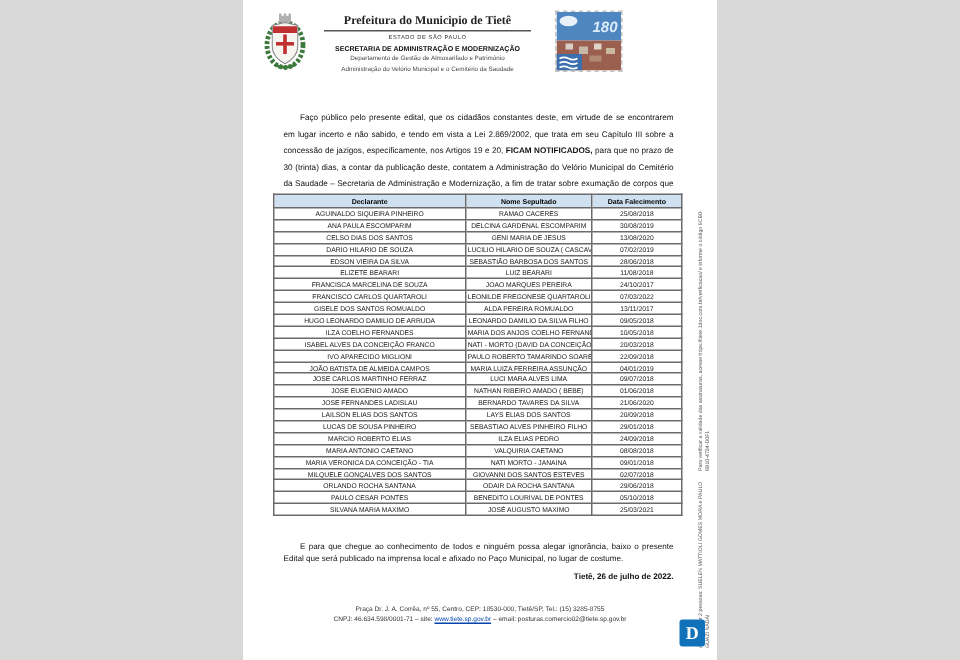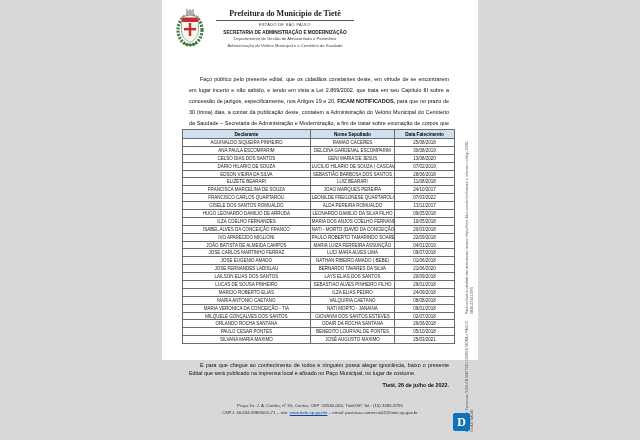--- a/index.html
+++ b/index.html
@@ -1,18 +1,18 @@
 <!DOCTYPE html>
 <html><head>
 <meta charset="utf-8">
 <style>
   * { box-sizing: border-box; margin: 0; padding: 0; }
   html,body { width:640px; height:440px; overflow:hidden; }
   body { background:#d8d8d8; font-family:"Liberation Sans", sans-serif; position:relative; }
-  .page { position:absolute; left:162px; top:0; width:316px; height:360px; background:#ffffff; }
+  .page { position:absolute; left:162px; top:0; width:316px; height:440px; background:#ffffff; }
 
   
   .header { position:absolute; top:0; left:0; width:100%; height:54px; }
   .arms { position:absolute; left:13px; top:7px; width:30px; height:41px; }
   .hcenter { position:absolute; left:40px; top:9px; width:166px; text-align:center; }
   .h-title { font-family:"Liberation Serif", serif; font-size:8px; font-weight:bold; color:#222; }
   .h-rule { height:1px; background:#555; margin:2px 14px 2px; }
   .h-state { font-size:3.8px; color:#333; letter-spacing:.4px; }
   .h-secr { font-size:4.7px; font-weight:bold; color:#111; margin-top:2.5px; }
   .h-dept { font-size:4.2px; color:#444; margin-top:1.5px; }
@@ -73,20 +73,38 @@
       </svg>
     </span>
     <div class="hcenter">
       <div class="h-title">Prefeitura do Municipio de Tietê</div>
       <div class="h-rule"></div>
       <div class="h-state">ESTADO DE SÃO PAULO</div>
       <div class="h-secr">SECRETARIA DE ADMINISTRAÇÃO E MODERNIZAÇÃO</div>
       <div class="h-dept">Departamento de Gestão de Almoxarifado e Patrimônio</div>
       <div class="h-dept">Administração do Velório Municipal e o Cemitério da Saudade</div>
     </div>
+    <span class="stamp">
+      <svg width="43" height="39" viewBox="0 0 43 39">
+        <rect x="0" y="0" width="43" height="19" fill="#4e86c0"></rect>
+        <ellipse cx="8" cy="6" rx="6" ry="3.5" fill="#e9f1f8"></ellipse>
+        <text x="24" y="13" font-family="Liberation Sans, sans-serif" font-size="10" font-weight="bold" font-style="italic" fill="#dcebf8">180</text>
+        <rect x="0" y="19" width="43" height="20" fill="#9a5f4e"></rect>
+        <rect x="6" y="21" width="5" height="4" fill="#d9cfc5"></rect>
+        <rect x="15" y="23" width="6" height="5" fill="#c8b8a8"></rect>
+        <rect x="25" y="21" width="5" height="4" fill="#e0d6c8"></rect>
+        <rect x="33" y="24" width="6" height="4" fill="#caba9f"></rect>
+        <rect x="10" y="28" width="7" height="4" fill="#7a4537"></rect>
+        <rect x="22" y="29" width="8" height="4" fill="#b08a72"></rect>
+        <rect x="0" y="28" width="17" height="11" fill="#3c6fae"></rect>
+        <path d="M2,31 Q5,29.5 8,31 T14,31" fill="none" stroke="#fff" stroke-width="1.1"></path>
+        <path d="M2,34 Q5,32.5 8,34 T14,34" fill="none" stroke="#fff" stroke-width="1.1"></path>
+        <path d="M2,37 Q5,35.5 8,37 T14,37" fill="none" stroke="#fff" stroke-width="1.1"></path>
+      </svg>
+    </span>
   </div>
 
 
   <p class="body-para"><span>Faço público pelo presente edital, que os cidadãos constantes deste, em virtude de se encontrarem em lugar incerto e não sabido, e tendo em vista a Lei 2.869/2002, que trata em seu Capítulo III sobre a concessão de jazigos, especificamente, nos Artigos 19 e 20, </span><b>FICAM NOTIFICADOS,</b><span> para que no prazo de 30 (trinta) dias, a contar da publicação deste, contatem a Administração do Velório Municipal do Cemitério da Saudade – Secretaria de Administração e Modernização, a fim de tratar sobre exumação de corpos que estão sob suas responsabilidades.</span></p>
 
   <div class="table-wrap">
     <table>
       <thead>
         <tr>
           <th class="c1">Declarante</th>

